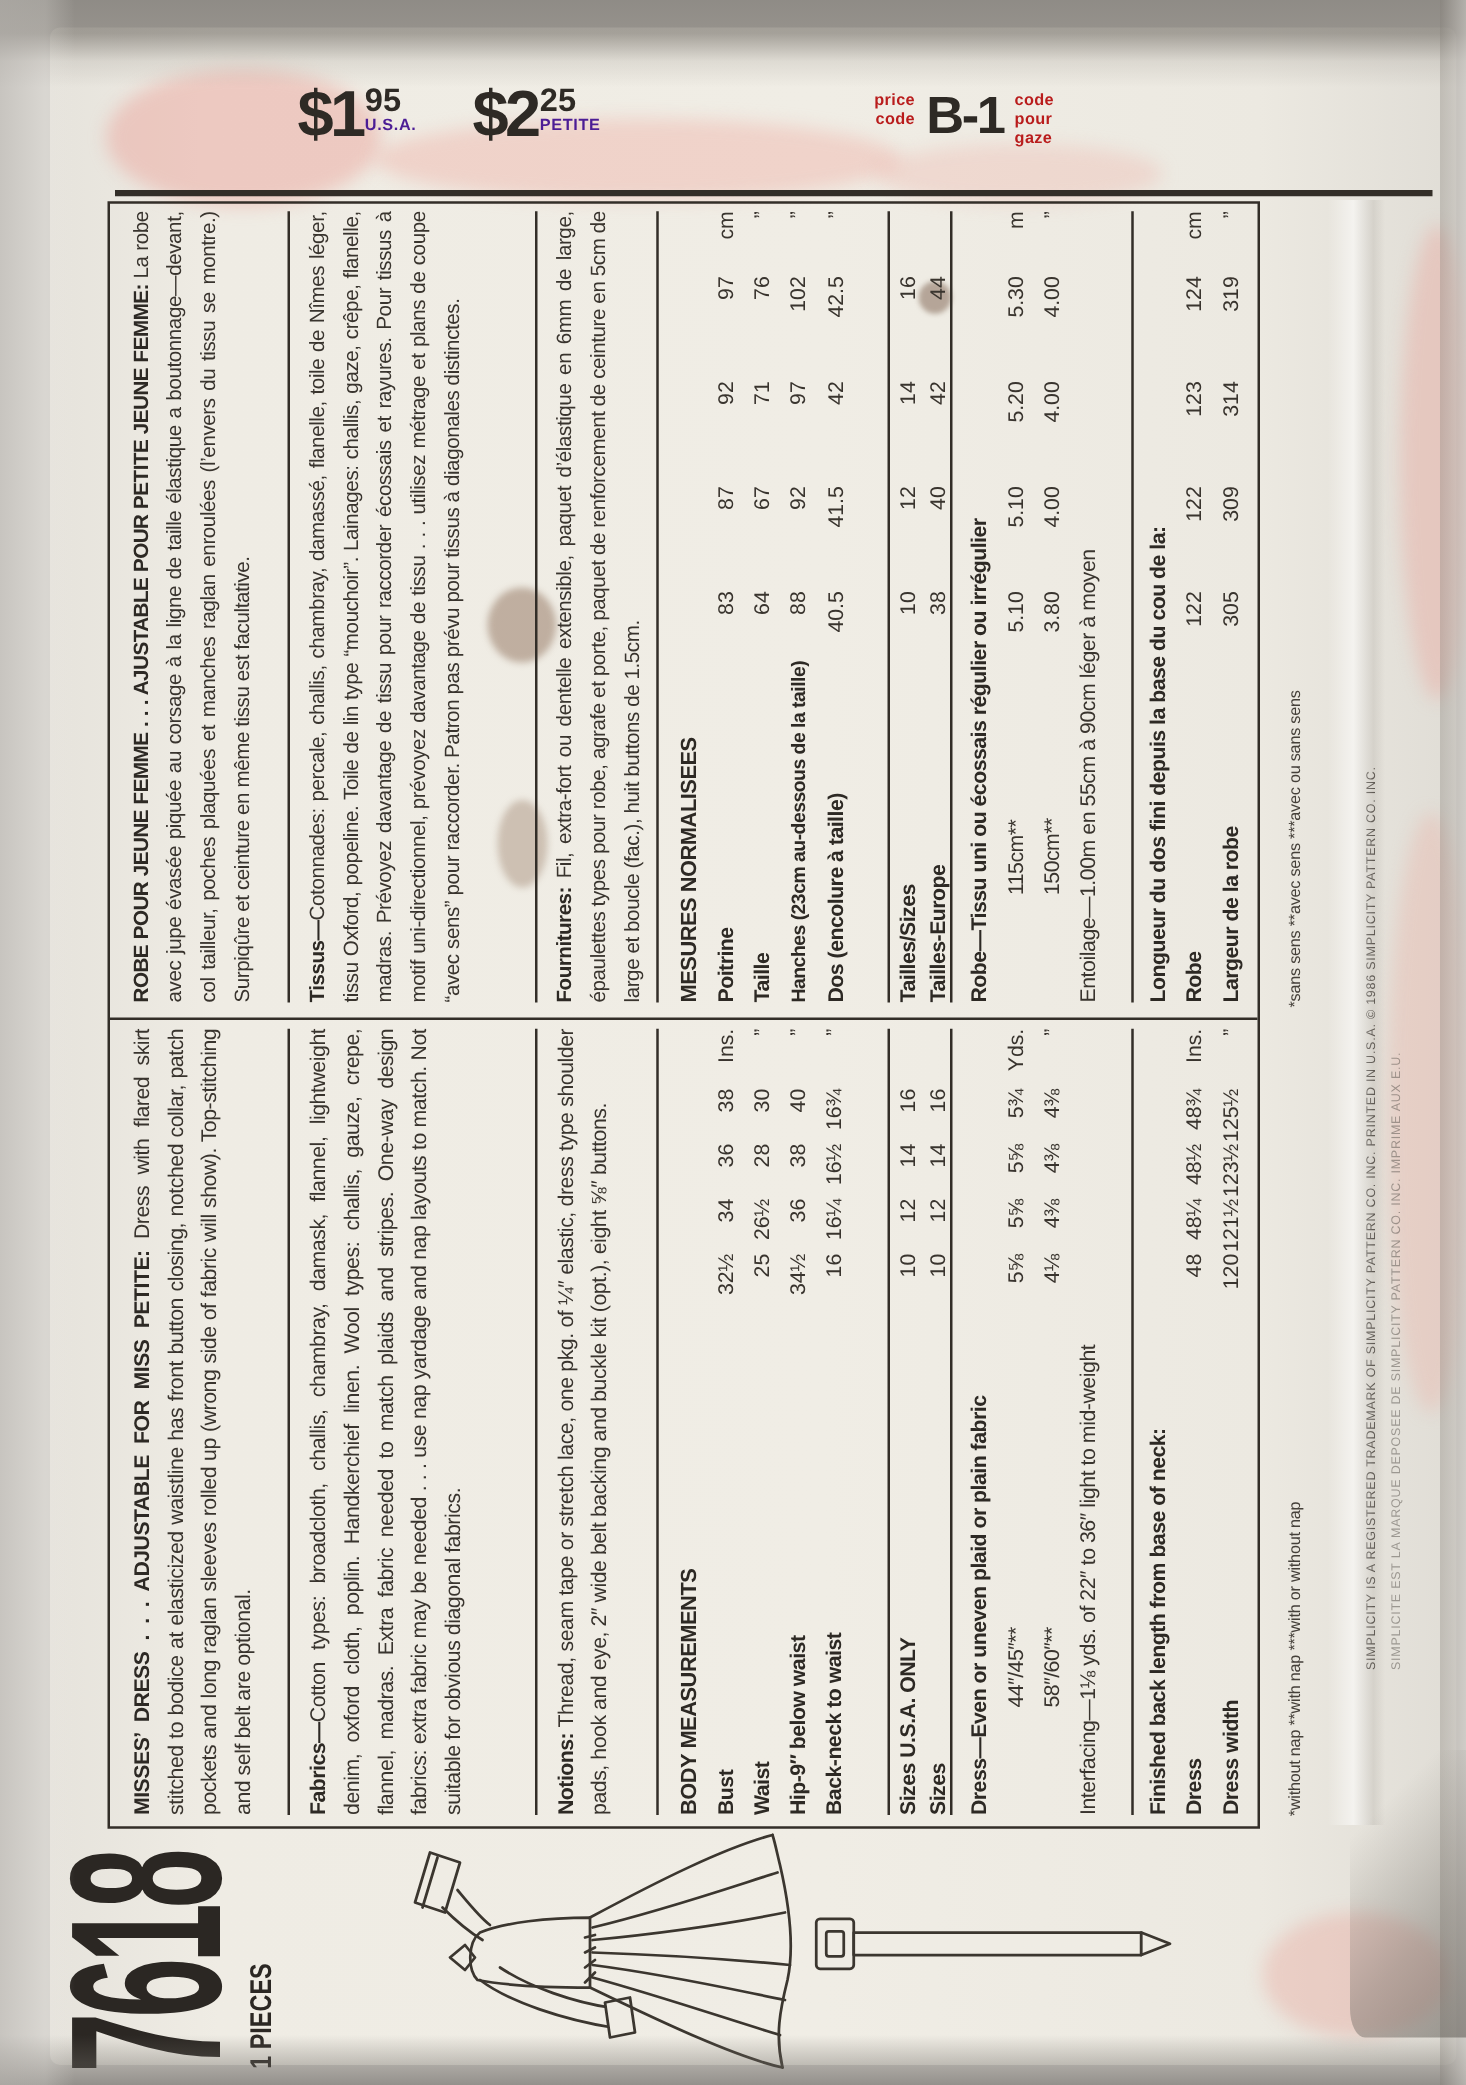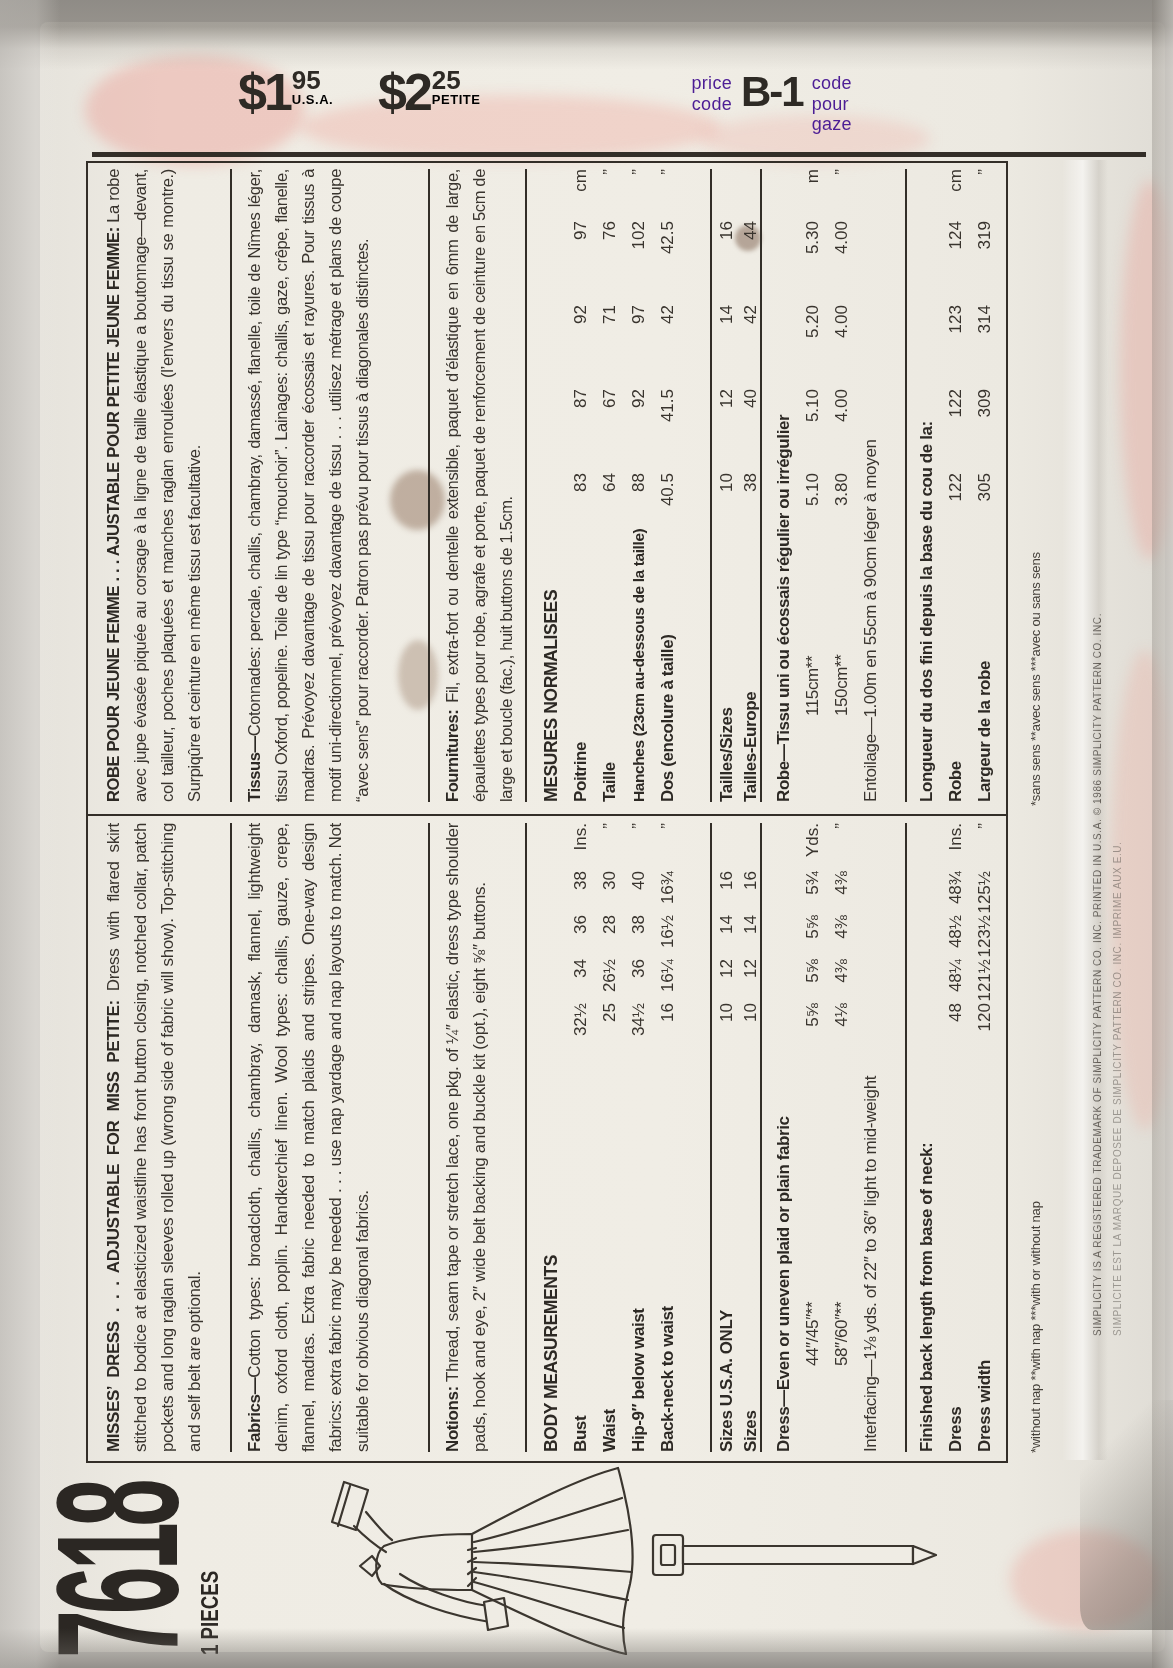--- a/index.html
+++ b/index.html
@@ -9,23 +9,23 @@
   .paper{position:absolute;left:40px;top:22px;width:1125px;height:1630px;border-radius:8px;
     background:linear-gradient(90deg,#e6e3dc 0%,#efece4 12%,#f0ede5 55%,#ece9e1 86%,#e0ddd6 100%);}
   .stain{position:absolute;pointer-events:none;filter:blur(7px);border-radius:50%;}
   .crease{position:absolute;pointer-events:none;}
   
   .price-strip{position:absolute;left:0;top:55px;width:1173px;height:100px;z-index:5;}
   .pgroup{position:absolute;display:flex;align-items:flex-start;}
   .pbig{font-size:52px;font-weight:700;letter-spacing:-3px;line-height:.9;color:#2e2a25;}
   .pstack{display:flex;flex-direction:column;margin-left:2px;}
   .pcents{font-size:26px;font-weight:700;line-height:.9;color:#2e2a25;}
-  .pmini{font-size:13px;font-weight:700;letter-spacing:.5px;color:#000000;}
+  .pmini{font-size:13px;font-weight:700;letter-spacing:.5px;color:#4c1d95;}
   .codegrp{position:absolute;left:688px;top:18px;display:flex;align-items:flex-start;gap:9px;}
-  .codeword{width:44px;font-size:18px;font-weight:400;color:#4c1d95;line-height:1.15;letter-spacing:.3px;}
+  .codeword{width:44px;font-size:13px;font-weight:700;color:#b91c1c;line-height:1.15;letter-spacing:.3px;}
   .codeval{font-size:42px;font-weight:700;letter-spacing:-2px;line-height:.9;color:#2e2a25;}
   .bigrule{position:absolute;left:92px;top:152px;width:1054px;height:5px;background:#332e28;z-index:6;}
   
   .rot{position:absolute;left:0;top:0;width:1513px;height:1173px;
     transform-origin:0 0;transform:translateY(1668px) rotate(-90deg);z-index:4;}
   
   .bignum{position:absolute;left:10px;top:44px;font-size:172px;font-weight:700;line-height:.85;
     letter-spacing:-8px;color:#2b2723;transform:scaleX(.5);transform-origin:left top;white-space:nowrap;}
   .pieces{position:absolute;left:13px;top:196px;font-size:24px;font-weight:700;letter-spacing:0;
     transform:scaleX(.78);transform-origin:left top;white-space:nowrap;color:#2b2723;}

